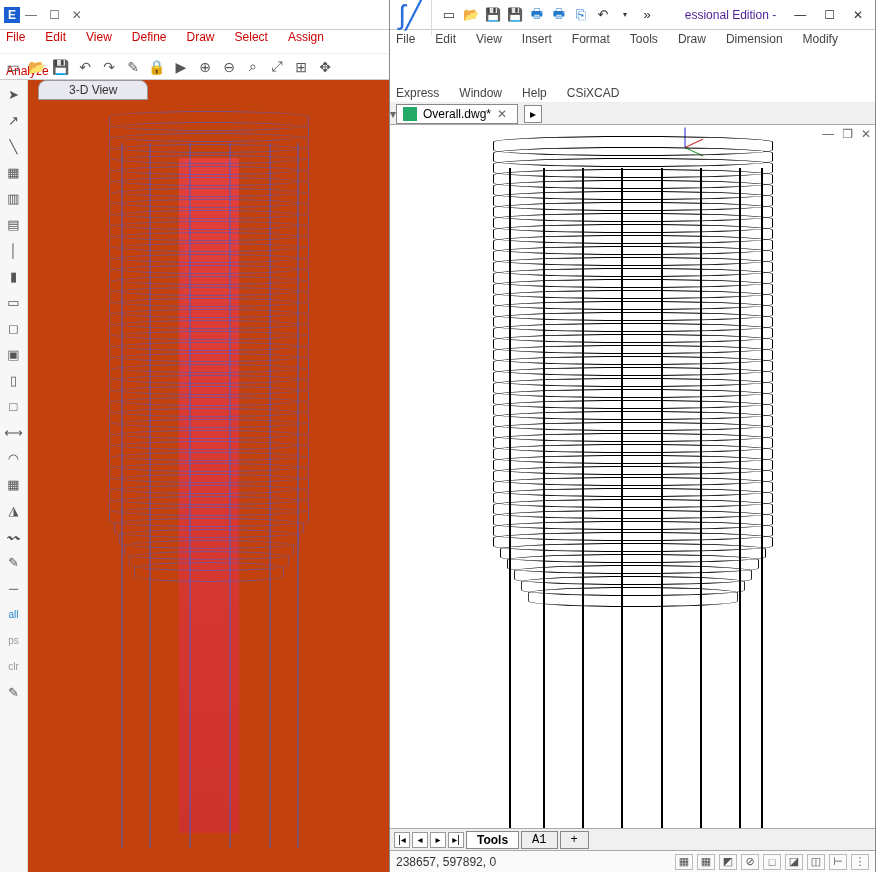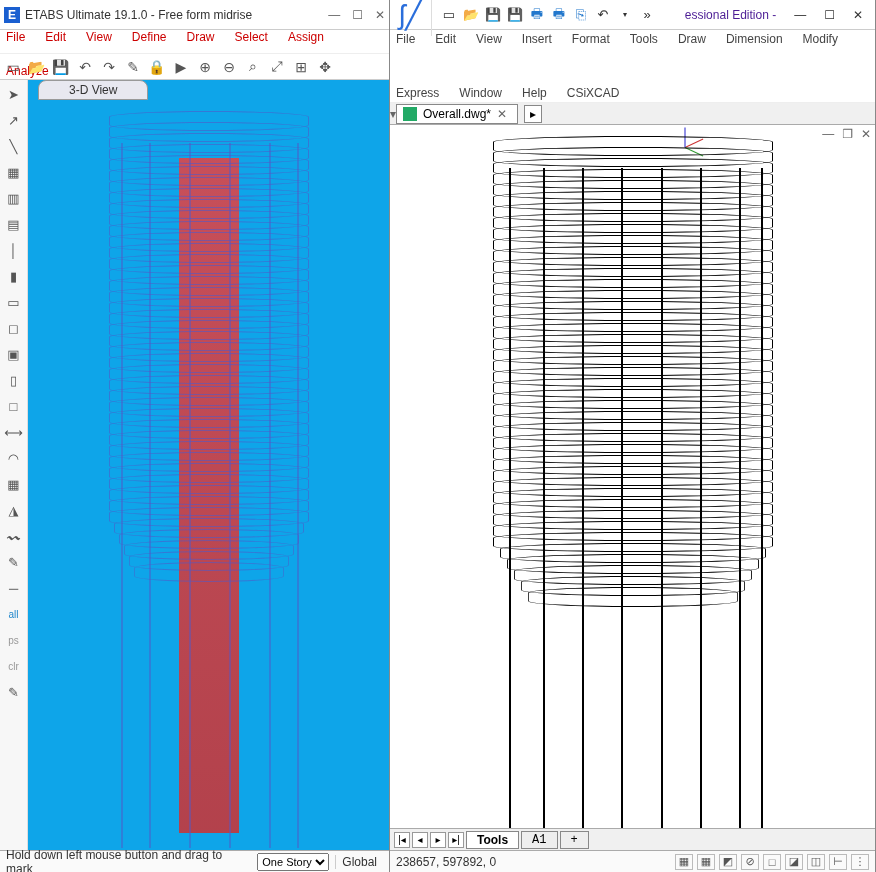--- a/index.html
+++ b/index.html
@@ -23,21 +23,21 @@
 
 .toolbar { height: 26px; display: flex; align-items: center; padding: 0 4px; gap: 6px; border-bottom: 1px solid #ccc; color: #555; }
 .toolbar .tbtn { width: 18px; height: 18px; display: inline-flex; align-items: center; justify-content: center; font-size: 14px; cursor: default; }
 .qa-toolbar { height: 26px; display: flex; align-items: center; padding: 0 4px; gap: 4px; border-bottom: 1px solid #ccc; color: #333; }
 .qa-toolbar .tbtn { width: 18px; height: 18px; display: inline-flex; align-items: center; justify-content: center; font-size: 13px; cursor: default; }
 
 
 .etabs-body { flex: 1; display: flex; position: relative; overflow: hidden; }
 .side-toolbar { width: 28px; display: flex; flex-direction: column; align-items: center; padding-top: 4px; gap: 6px; border-right: 1px solid #ddd; color: #555; background: #f7f7f7; }
 .side-toolbar .sbtn { width: 20px; height: 20px; display: inline-flex; align-items: center; justify-content: center; font-size: 13px; cursor: default; }
-.viewport { flex: 1; position: relative; background: #0ea5e9; }
+.viewport { flex: 1; position: relative; background: #c2410c; }
 .viewtab { position: absolute; top: 0; left: 10px; height: 20px; padding: 2px 30px; border: 1px solid #999; border-radius: 8px 8px 0 0; background: #e8e8f0; color: #333; font-size: 12px; }
 
 
 .building { position: absolute; left: 50%; top: 40px; transform: translateX(-50%); width: 200px; height: 750px; }
 .building.etabs .floor { height: 20px; border: 1px solid rgba(80,90,200,0.6); border-radius: 50% / 30%; margin-top: -9px; }
 .building.etabs .core { position: absolute; left: 35%; top: 5%; width: 30%; height: 90%; background: linear-gradient(#e84040,#d03030); opacity: 0.85; }
 .building.etabs .col { position: absolute; top: 3%; bottom: 3%; width: 2px; background: rgba(80,90,200,0.5); }
 .building.bricscad .floor { height: 20px; border: 1px solid #000; border-radius: 50% / 30%; margin-top: -9px; }
 .building.bricscad .col { position: absolute; top: 3%; bottom: 3%; width: 2px; background: #000; }
 
@@ -71,21 +71,20 @@
 .big-icon { width: 42px; height: 42px; display: inline-flex; align-items: center; justify-content: center; color: #2a6edb; font-size: 28px; border-right: 1px solid #ddd; margin-right: 4px; }
 .right-titlerow { display: flex; align-items: center; height: 30px; border-bottom: 1px solid #ccc; }
 .right-menu-wrap { flex: 1; display: flex; flex-direction: column; }
 </style>
 </head>
 <body>
 
 <div class="pane left">
   <div class="titlebar">
     <span class="appicon" style="background:#1a5fd0;color:#fff;">E</span>
-    <span class="title">ETABS Ultimate 19.1.0 - Free form midrise</span>
     <div class="winbtns">
       <span>—</span>
       <span>☐</span>
       <span>✕</span>
     </div>
   </div>
 
   <div class="menubar">
     <span class="mitem red">File</span>
     <span class="mitem red">Edit</span>
@@ -192,25 +191,20 @@
           <div class="floor" style="transform: scaleX(1);"></div>
           <div class="floor" style="transform: scaleX(0.95);"></div>
           <div class="floor" style="transform: scaleX(0.9);"></div>
           <div class="floor" style="transform: scaleX(0.85);"></div>
           <div class="floor" style="transform: scaleX(0.8);"></div>
           <div class="floor" style="transform: scaleX(0.75);"></div>
         </div>
     </div>
   </div>
 
-  <div class="statusbar">
-    <span>Hold down left mouse button and drag to mark</span>
-    <select><option>One Story</option></select>
-    <span class="sseg">Global</span>
-  </div>
 </div>
 
 <div class="pane right">
 
   <div class="right-titlerow">
     <span class="big-icon">ʃ╱</span>
     <div class="right-menu-wrap">
       <div class="qa-toolbar" style="border-bottom:none;">
         <span class="tbtn">▭</span>
         <span class="tbtn" style="color:#d90;">📂</span>

